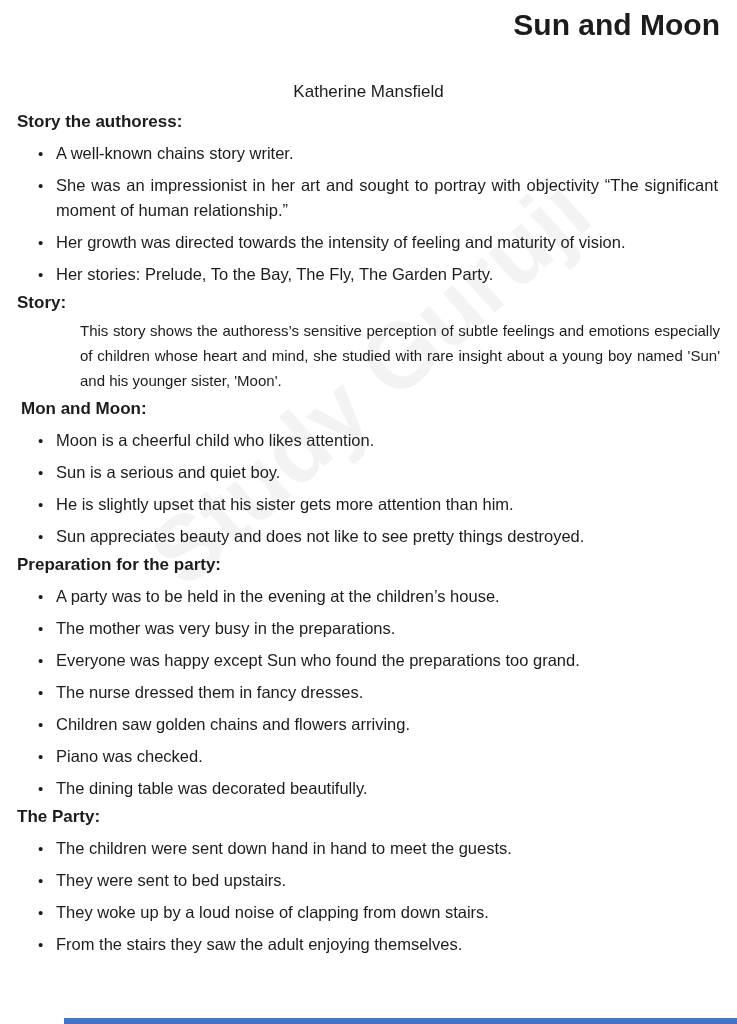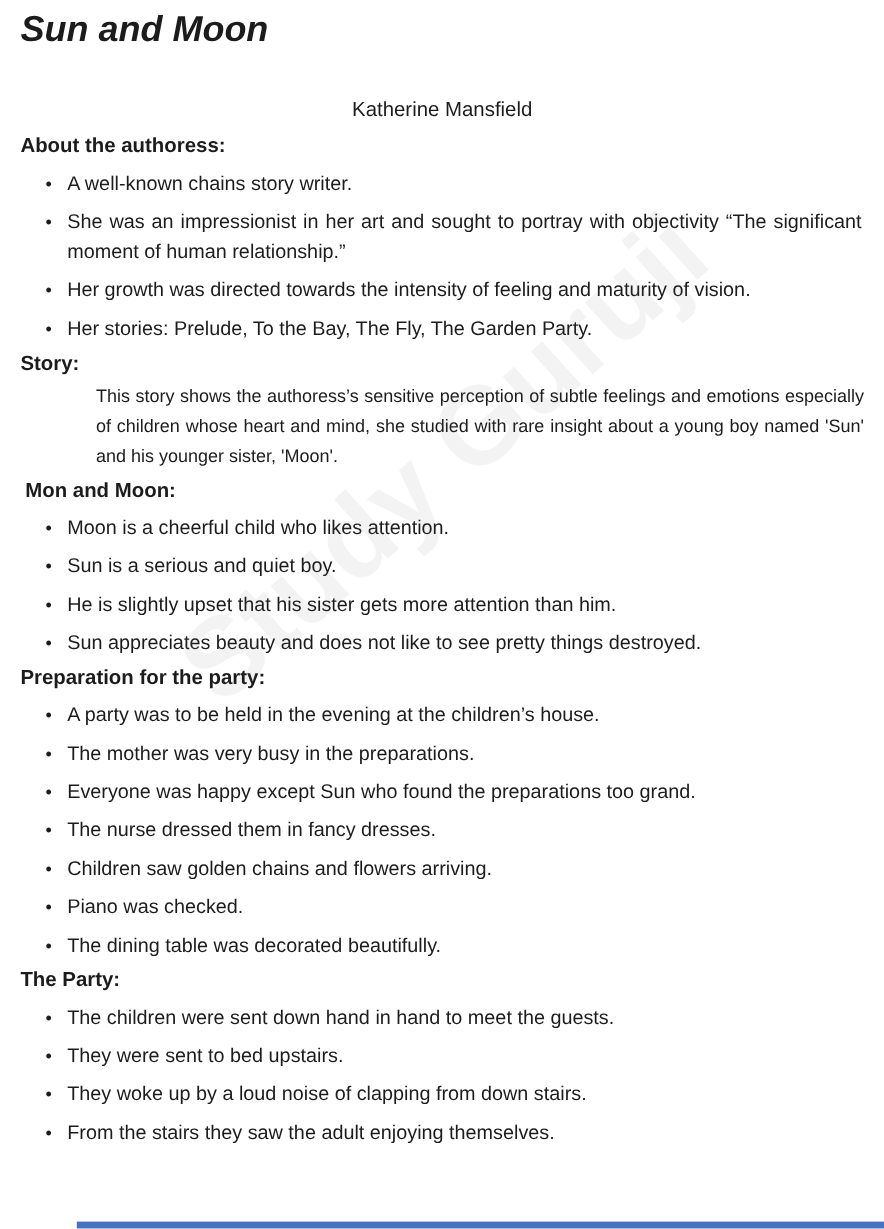--- a/index.html
+++ b/index.html
@@ -29,22 +29,21 @@
     white-space: nowrap;
     pointer-events: none;
     user-select: none;
   }
   h1.title {
     margin: 0;
     padding-top: 7px;
     font-size: 30px;
     line-height: 36px;
     font-weight: 700;
-    text-align: left;
-    font-style: italic;
+    text-align: right;
   }
   .author {
     margin-top: 39px;
     font-size: 17px;
     line-height: 20px;
     text-align: center;
   }
   .heading {
     margin-top: 3px;
     font-size: 17px;
@@ -90,21 +89,21 @@
 <body>
 
 <div class="page">
 
   <div class="watermark">Study Guruji</div>
 
   <h1 class="title">Sun and Moon</h1>
 
   <div class="author">Katherine Mansfield</div>
 
-  <div class="heading first">About the authoress:</div>
+  <div class="heading first">Story the authoress:</div>
 
   <div class="bullet">
     <span class="dot"></span>
     <span class="btext">A well-known chains story writer.</span>
   </div>
   <div class="bullet">
     <span class="dot"></span>
     <span class="btext">She was an impressionist in her art and sought to portray with objectivity “The significant moment of human relationship.”</span>
   </div>
   <div class="bullet">

